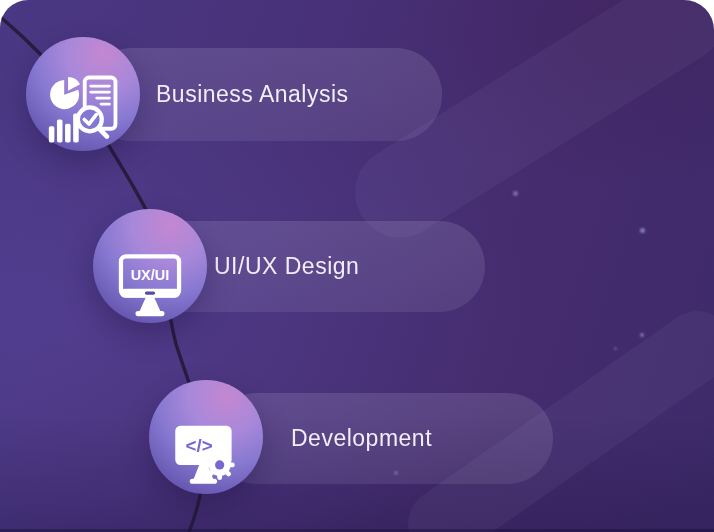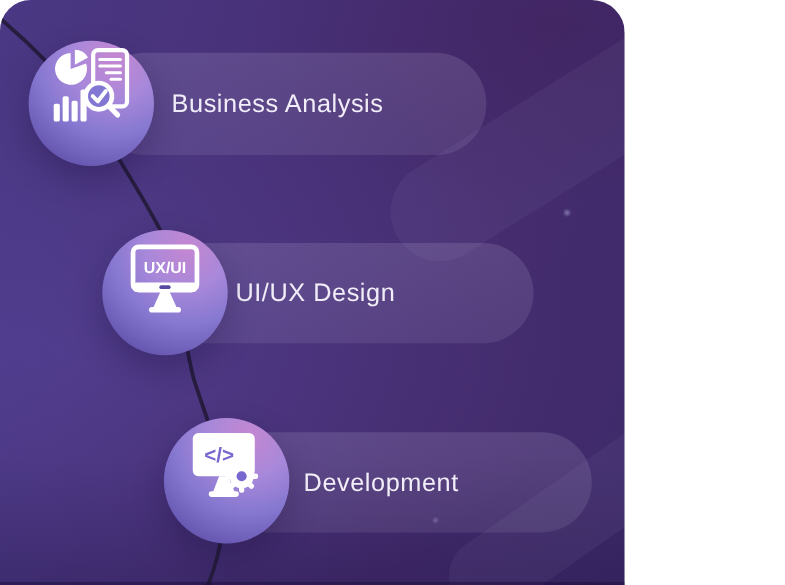--- a/index.html
+++ b/index.html
@@ -1,17 +1,17 @@
 <!DOCTYPE html>
 <html><head>
 <meta charset="utf-8">
 <style>
   html,body{margin:0;padding:0;background:#ffffff;}
   body{font-family:"Liberation Sans", sans-serif;}
-  .stage{position:relative;width:568px;height:532px;overflow:hidden;}
+  .stage{position:relative;width:714px;height:532px;overflow:hidden;}
   .card{
     position:absolute;inset:0;
     border-radius:28px 30px 0 0;
     overflow:hidden;
     background:
       radial-gradient(760px 420px at 10% 60%, rgba(118,106,220,0.16), rgba(0,0,0,0) 62%),
       radial-gradient(520px 300px at 88% 4%, rgba(58,22,74,0.28), rgba(0,0,0,0) 55%),
       linear-gradient(to bottom, rgba(0,0,0,0) 78%, rgba(14,8,48,0.22) 100%),
       linear-gradient(108deg, #4a3884 0%, #483178 38%, #452c6e 68%, #3e2a6a 100%);
   }
@@ -26,25 +26,25 @@
     border-radius:46px;
   }
   .pill .label{
     color:#f2eef9;font-size:23px;letter-spacing:0.5px;font-weight:400;
     white-space:nowrap;
   }
   .circle{
     position:absolute;z-index:3;width:114px;height:114px;border-radius:50%;
     background:radial-gradient(circle at 68% 14%, #c487d1 0%, #a888da 30%, #8678d0 56%, #5d4da8 90%, #5548a1 100%);
     box-shadow:0 12px 28px rgba(20,12,50,0.28);
-    display:flex;align-items:flex-start;justify-content:center;
+    display:flex;align-items:flex-end;justify-content:center;
   }
   .pill1{left:86px;top:48px;width:286px;height:93px;padding-left:70px;}
   .pill2{left:134px;top:221px;width:271px;height:91px;padding-left:80px;}
-  .pill3{left:196px;top:393px;width:262px;height:91px;padding-left:80px;}
+  .pill3{left:211px;top:393px;width:262px;height:91px;padding-left:80px;}
   .circle1{left:26px;top:37px;}
   .circle2{left:93px;top:209px;}
   .circle3{left:149px;top:380px;}
   .bottom-edge{position:absolute;left:0;bottom:0;width:100%;height:3px;background:rgba(25,16,64,0.5);z-index:4;}
   .icon-svg{display:block;}
   .mono-caption{font-weight:bold;}
 </style>
 </head>
 <body>
 

